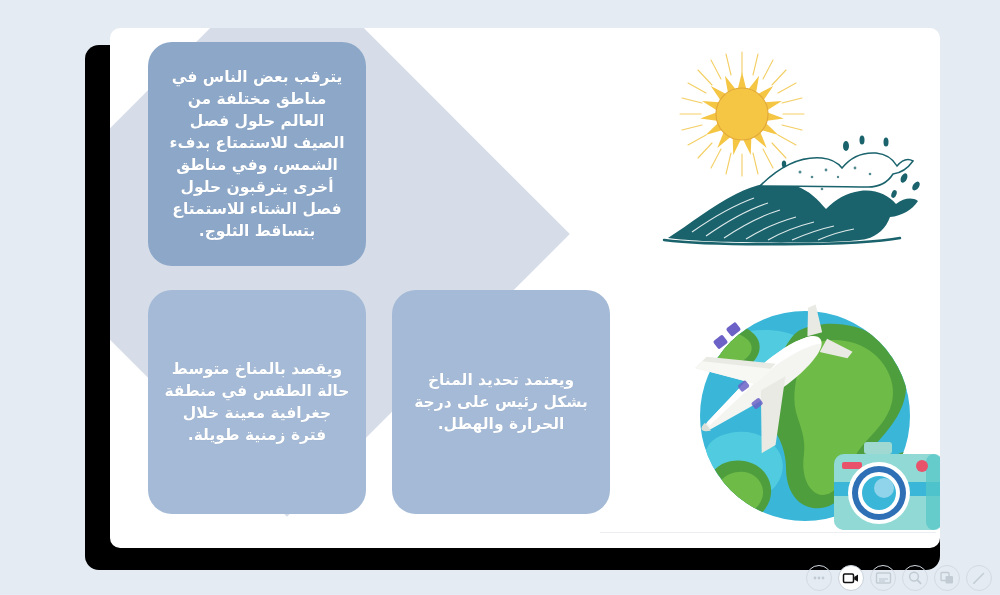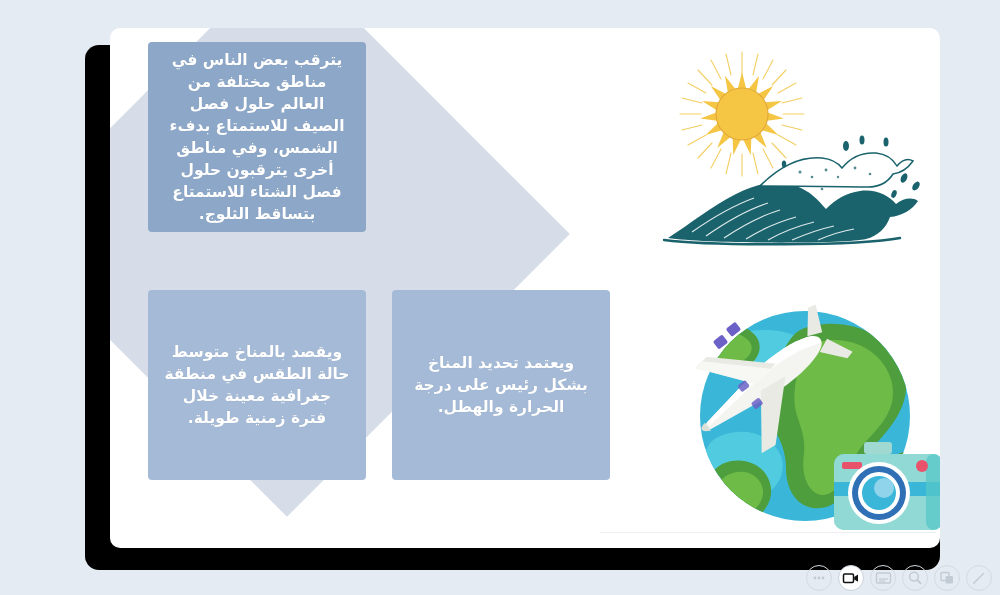--- a/index.html
+++ b/index.html
@@ -72,22 +72,22 @@
   #card-grid {
     position: absolute;
     left: 38px;
     top: 14px;
     width: 500px;
     height: 480px;
   }
   .card {
     position: absolute;
     width: 218px;
-    height: 190px;
-    border-radius: 4px;
+    height: 224px;
+    border-radius: 24px;
     box-sizing: border-box;
     display: flex;
     align-items: center;
     justify-content: center;
     padding: 14px 16px;
   }
   .card-text {
     color: #ffffff;
     direction: rtl;
     text-align: center;

